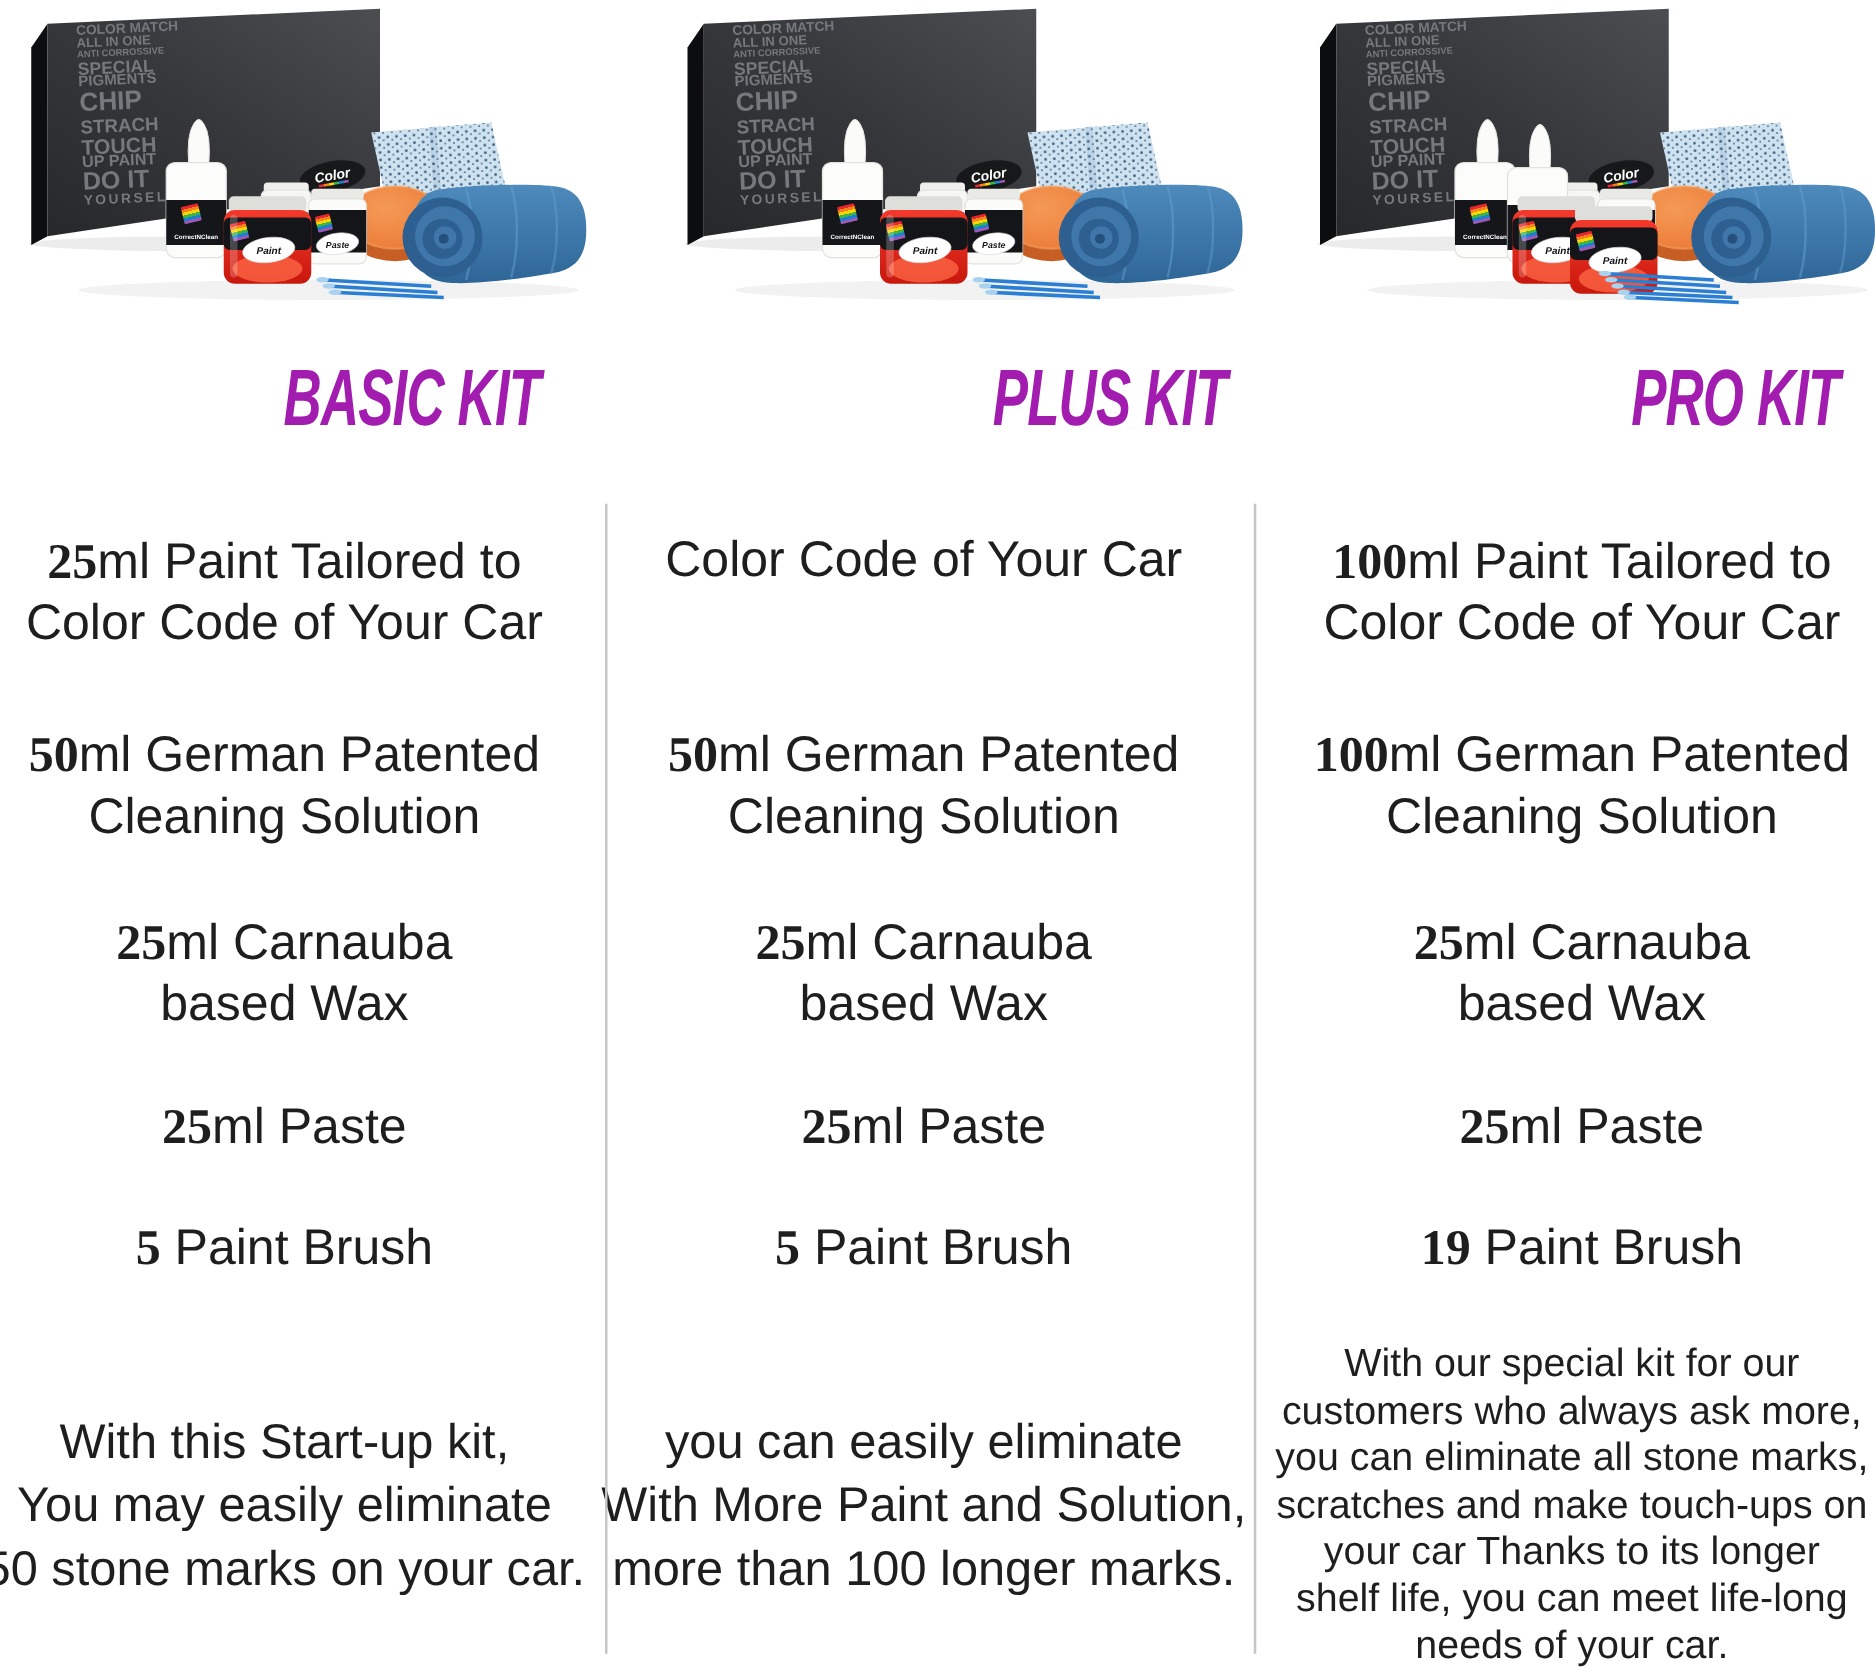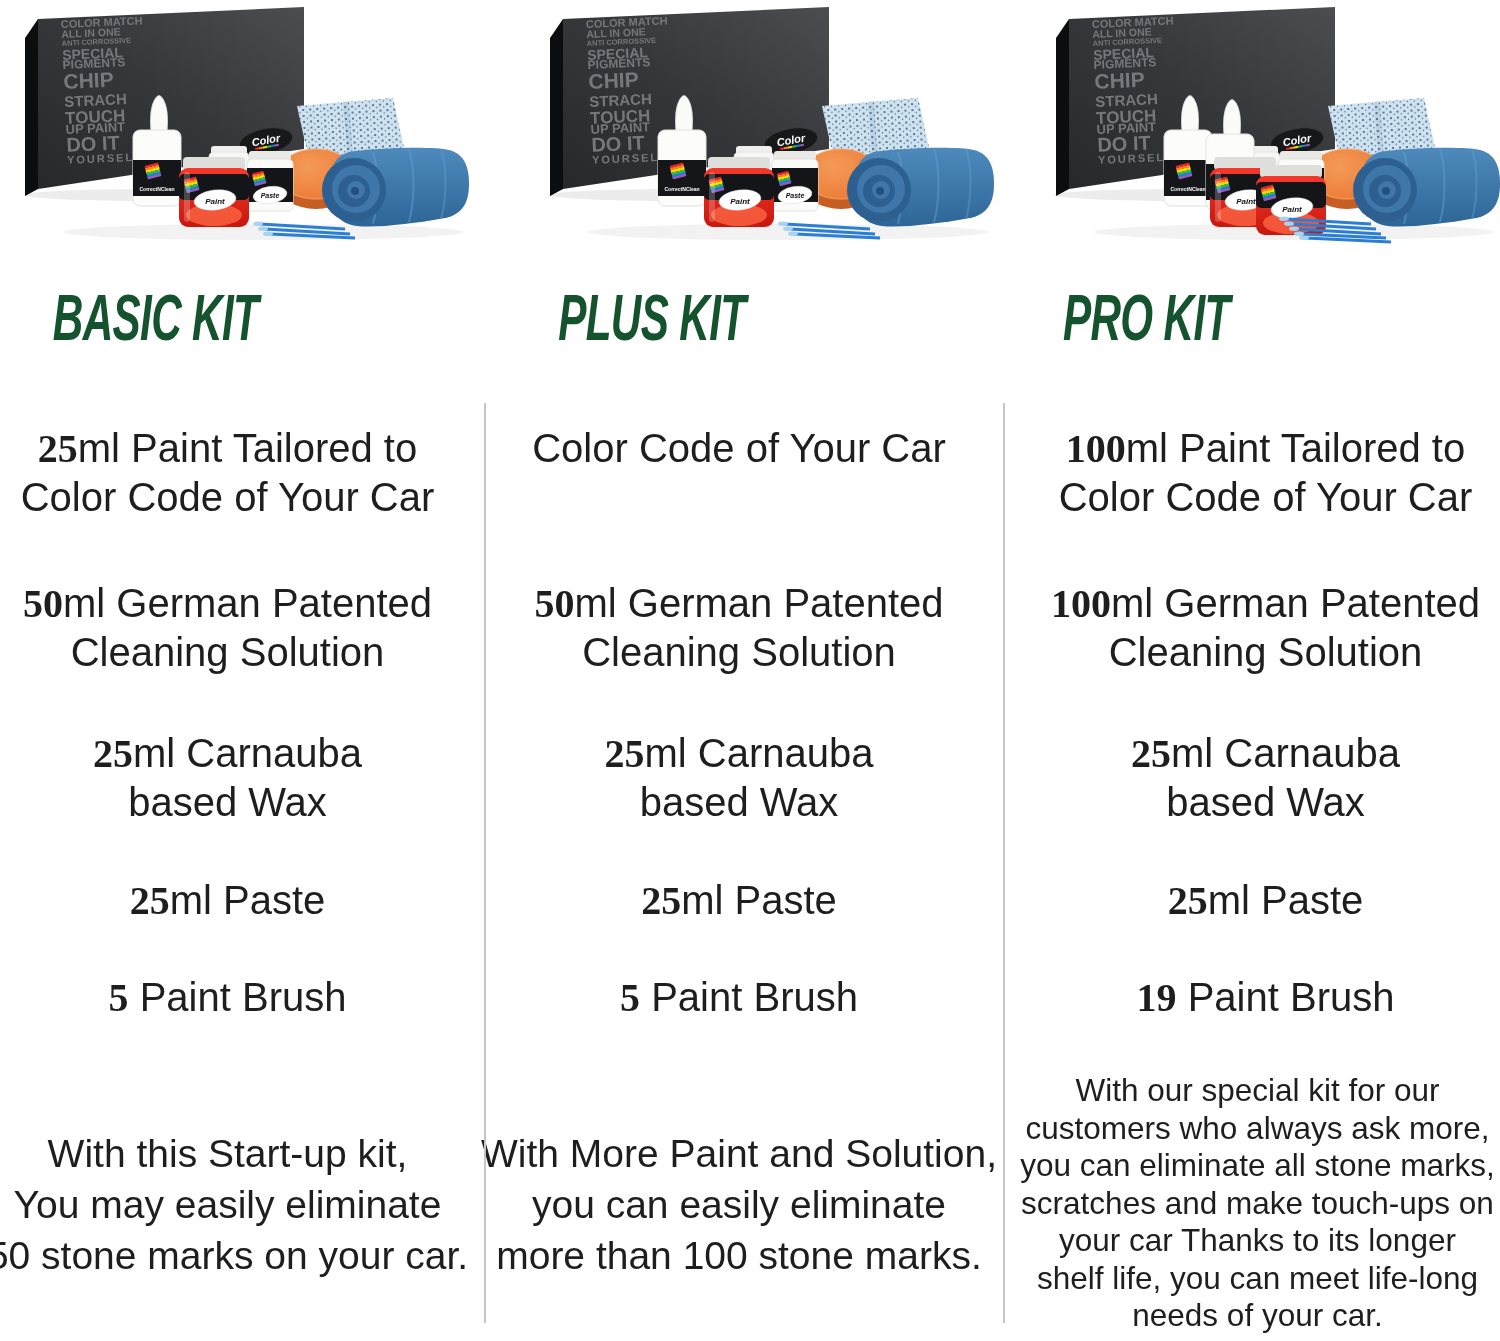--- a/index.html
+++ b/index.html
@@ -10,22 +10,22 @@
 
   .column{position:absolute;top:0;height:1341px;}
   .col-0{left:0;width:485px;}
   .col-1{left:485px;width:520px;}
   .col-2{left:1005px;width:495px;}
 
   .photo-slot{position:absolute;top:2px;left:50%;transform:translateX(-50%);width:460px;height:250px;}
   .col-1 .photo-slot{margin-left:23px;}
   .col-2 .photo-slot{margin-left:21px;}
 
-  .kit-title{position:absolute;top:288px;left:0;width:100%;margin:0;text-align:left;
-             font-style:italic;font-weight:bold;font-size:64px;line-height:60px;color:#14532d;
+  .kit-title{position:absolute;top:288px;left:0;width:100%;margin:0;text-align:right;
+             font-style:italic;font-weight:bold;font-size:64px;line-height:60px;color:#a21caf;
              letter-spacing:-1px;white-space:nowrap;}
   .kit-title .squeeze{display:inline-block;transform:scaleX(0.66);transform-origin:50% 50%;}
   .col-1 .kit-title{left:25px;font-style:italic;}
   .col-2 .kit-title{left:15px;}
 
   .tb{position:absolute;left:0;width:100%;margin:0;text-align:center;white-space:nowrap;}
   .item{font-size:40px;line-height:49px;color:#1e1e1e;}
   .item b{font-weight:bold;font-family:Liberation Serif, serif;}
   .ln{display:block;}
   .i1{top:424px;} .i2{top:579px;} .i3{top:729px;} .i4{top:876px;} .i5{top:973px;}
@@ -430,23 +430,23 @@
       <span class="ln"><b>25</b><span>ml Carnauba</span></span>
       <span class="ln">based Wax</span>
     </p>
     <p class="tb item i4">
       <span class="ln"><b>25</b><span>ml Paste</span></span>
     </p>
     <p class="tb item i5">
       <span class="ln"><b>5</b><span> Paint Brush</span></span>
     </p>
     <div class="tb desc">
+      <div>you can easily eliminate</div>
       <div>With More Paint and Solution,</div>
-      <div>you can easily eliminate</div>
-      <div>more than 100 stone marks.</div>
+      <div>more than 100 longer marks.</div>
     </div>
   </section>
 
   <section class="column col-2">
     <div class="photo-slot"><svg viewBox="0 0 460 250" width="460" height="250" xmlns="http://www.w3.org/2000/svg" class="pro">
   <defs>
     <linearGradient id="bxg" x1="0" y1="1" x2="1" y2="0">
       <stop offset="0" stop-color="#26282a"></stop>
               <stop offset="0.5" stop-color="#35373a"></stop>
               <stop offset="1" stop-color="#4b4d50"></stop>

